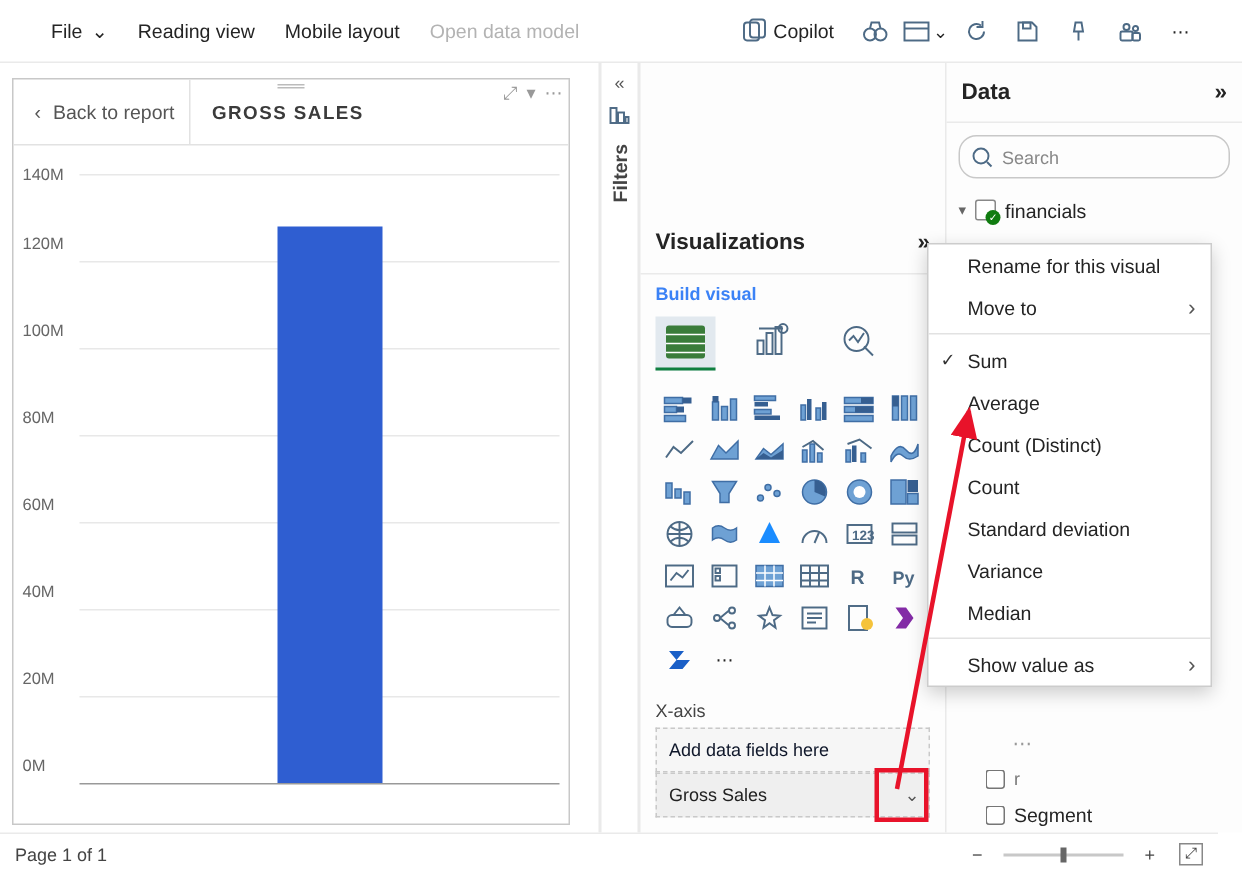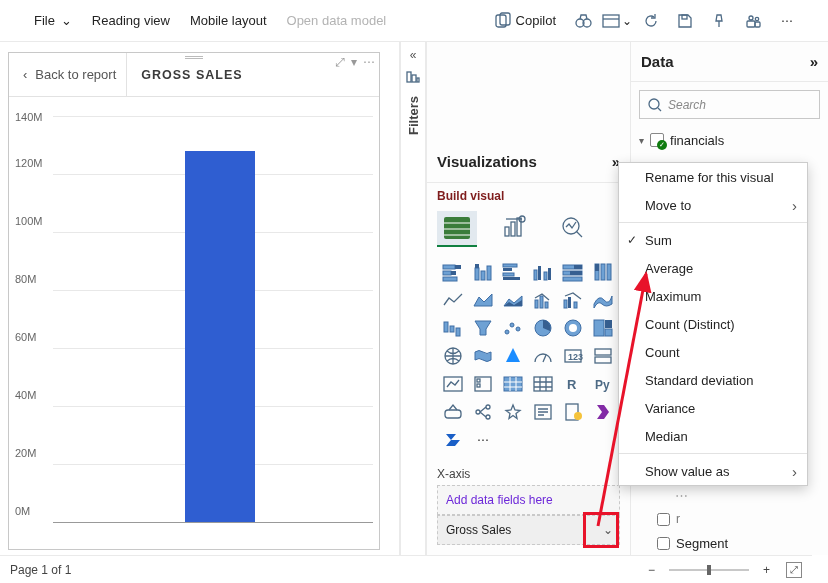--- a/index.html
+++ b/index.html
@@ -36,39 +36,39 @@
   
   .filters-strip { width:26px; border-left:1px solid #eaeaea; border-right:1px solid #eaeaea; display:flex; flex-direction:column; align-items:center; padding-top:6px; gap:8px; background:#fff; }
   .filters-strip .coll { cursor:pointer; color:#555; }
   .filters-strip .lab { writing-mode:vertical-rl; transform:rotate(180deg); font-size:13px; font-weight:600; color:#444; margin-top:4px; }
 
   
   .panel { border-left:1px solid #eaeaea; background:#fdfdfd; display:flex; flex-direction:column; }
   .panel.viz { width:204px;justify-content:flex-end; }
   .panel.data { width:198px; }
   .panel-head { height:42px; display:flex; align-items:center; justify-content:space-between; padding:0 10px; font-weight:600; font-size:15px; border-bottom:1px solid #eaeaea; }
-  .panel-sub { padding:6px 10px 4px; font-size:12px; font-weight:600; color:#7f1d1d; }
+  .panel-sub { padding:6px 10px 4px; font-size:12px; font-weight:600; color:#3b82f6; }
   .panel-body { padding:4px 10px 10px; overflow:hidden; }
 
   .build-row { display:flex; gap:18px; align-items:center; padding:4px 10px 8px; }
   .build-row .opt { width:40px; height:36px; display:flex; align-items:center; justify-content:center; cursor:pointer; border-bottom:2px solid transparent; }
   .build-row .opt.active { background:#e2e9ef; border-bottom-color:#108040; }
 
   .gallery { display:grid; grid-template-columns:repeat(6,28px); grid-auto-rows:26px; gap:2px; padding:0 0 8px 2px; }
   .g { width:28px; height:26px; display:flex; align-items:center; justify-content:center; cursor:pointer; }
   .g svg { display:block; }
 
   .field-section { margin-top:4px; }
   .field-label { font-size:12px; color:#444; margin:6px 0 4px; }
-  .dropzone { border:1px dashed #c9c9c9; background:#f6f6f6; height:30px; display:flex; align-items:center; padding:0 8px; font-size:12px; color:#6d28d9; }
+  .dropzone { border:1px dashed #c9c9c9; background:#f6f6f6; height:30px; display:flex; align-items:center; padding:0 8px; font-size:12px; color:#0f172a; }
   .dropzone.filled { border-style:dashed; background:#efefef; position:relative; color:#222; }
   .dropzone .chev { position:absolute; right:6px; top:50%; transform:translateY(-50%); color:#555; cursor:pointer; }
   .red-box { position:absolute; right:0px; top:-4px; width:36px; height:36px; border:3px solid #e8132a; }
 
-  .search { margin:8px; height:30px; border:1px solid #c8c8c8; border-radius:0; display:flex; align-items:center; gap:6px; padding:0 8px; color:#888;font-style:italic; }
+  .search { margin:8px; height:30px; border:1px solid #c8c8c8; border-radius:12px; display:flex; align-items:center; gap:6px; padding:0 8px; color:#888; }
   .tree { padding:0 8px; font-size:13px; }
   .tree-row { display:flex; align-items:center; gap:6px; height:26px; cursor:pointer; }
   .tree-row .tri { font-size:10px; color:#666; }
   .tree-row .cube { width:14px;height:14px;background:#fff;border:1px solid #888;border-radius:2px;position:relative;}
   .tree-row .badge { position:absolute; right:-4px; bottom:-4px; width:10px;height:10px;border-radius:50%; background:#107c10; color:#fff; font-size:7px; display:flex;align-items:center;justify-content:center;}
   .tree-sub { padding-left:18px; display:flex; align-items:center; gap:6px; height:24px; }
   .tree-sub input { width:13px; height:13px; }
 
   
   .menu { position:absolute; top:162px; left:618px; width:190px; background:#fff; border:1px solid #ccc; box-shadow:0 4px 12px rgba(0,0,0,.2); z-index:100; }
@@ -527,21 +527,20 @@
     </div>
   </div>
 </div>
 
 <div class="menu">
   <div class="menu-item">Rename for this visual</div>
   <div class="menu-item sub">Move to</div>
   <div class="menu-sep"></div>
   <div class="menu-item check">Sum</div>
   <div class="menu-item">Average</div>
-  <div class="menu-item">Maximum</div>
   <div class="menu-item">Count (Distinct)</div>
   <div class="menu-item">Count</div>
   <div class="menu-item">Standard deviation</div>
   <div class="menu-item">Variance</div>
   <div class="menu-item">Median</div>
   <div class="menu-sep"></div>
   <div class="menu-item sub">Show value as</div>
 </div>
 
 <svg class="arrow" style="left:570px; top:266px;" width="90" height="270">

